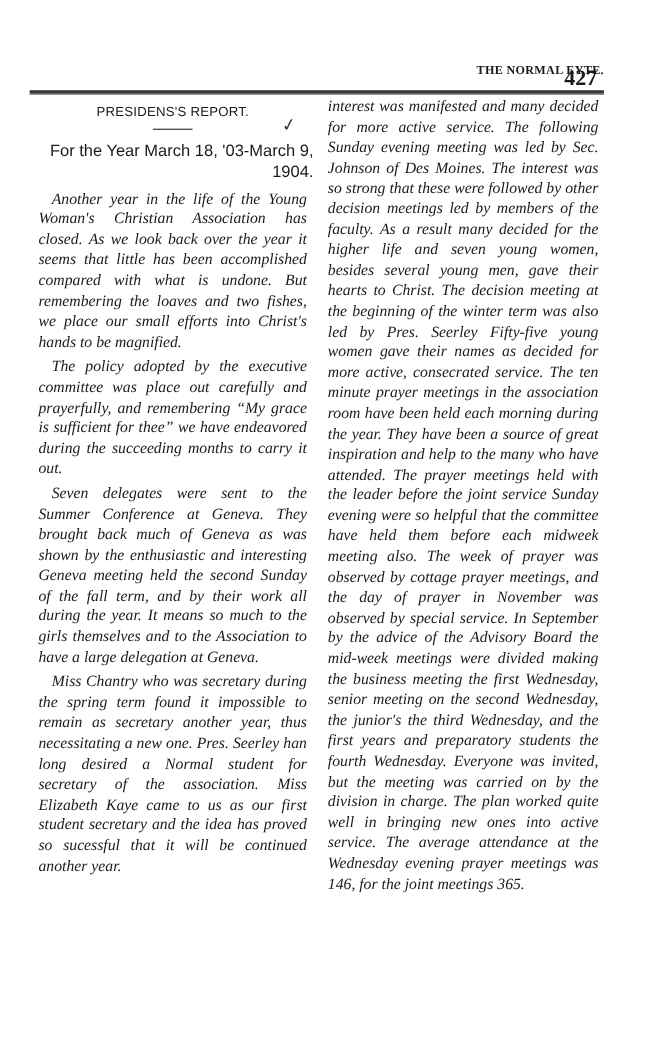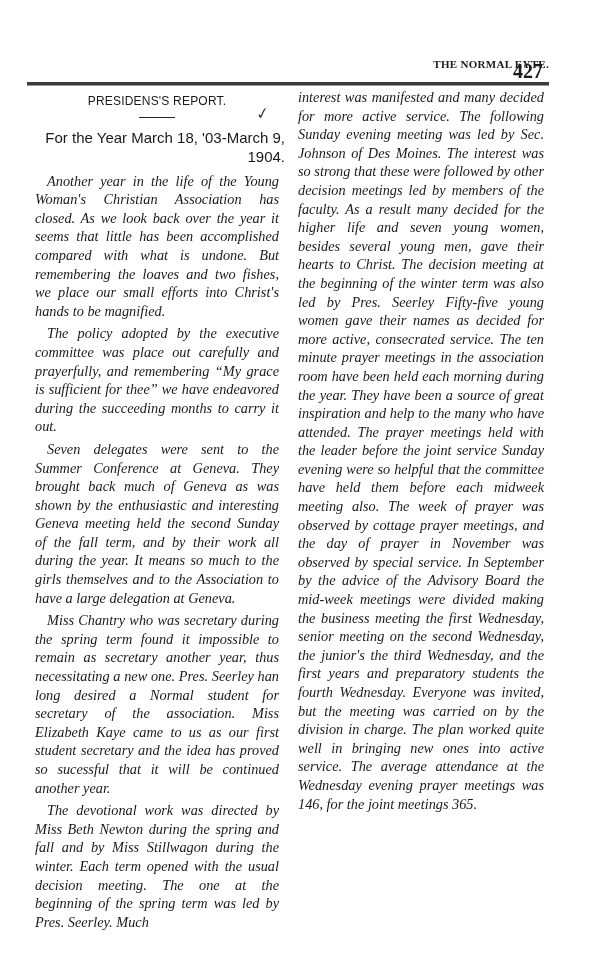--- a/index.html
+++ b/index.html
@@ -57,18 +57,17 @@
 <div class="check-mark">✓</div>
 
 <div class="col col-left">
   <div class="article-title">PRESIDENS'S REPORT.</div>
   <div class="title-rule"></div>
   <div class="subtitle">For the Year March 18, '03-March 9, 1904.</div>
   <p class="para">Another year in the life of the Young Woman's Christian Association has closed. As we look back over the year it seems that little has been accomplished compared with what is undone. But remembering the loaves and two fishes, we place our small efforts into Christ's hands to be magnified.</p>
   <p class="para">The policy adopted by the executive committee was place out carefully and prayerfully, and remembering “My grace is sufficient for thee” we have endeavored during the succeeding months to carry it out.</p>
   <p class="para">Seven delegates were sent to the Summer Conference at Geneva. They brought back much of Geneva as was shown by the enthusiastic and interesting Geneva meeting held the second Sunday of the fall term, and by their work all during the year. It means so much to the girls themselves and to the Association to have a large delegation at Geneva.</p>
   <p class="para">Miss Chantry who was secretary during the spring term found it impossible to remain as secretary another year, thus necessitating a new one. Pres. Seerley han long desired a Normal student for secretary of the association. Miss Elizabeth Kaye came to us as our first student secretary and the idea has proved so sucessful that it will be continued another year.</p>
-  <p class="para">The devotional work was directed by Miss Beth Newton during the spring and fall and by Miss Stillwagon during the winter. Each term opened with the usual decision meeting. The one at the beginning of the spring term was led by Pres. Seerley. Much</p>
 </div>
 
 <div class="col col-right">
   <p class="para cont">interest was manifested and many decided for more active service. The following Sunday evening meeting was led by Sec. Johnson of Des Moines. The interest was so strong that these were followed by other decision meetings led by members of the faculty. As a result many decided for the higher life and seven young women, besides several young men, gave their hearts to Christ. The decision meeting at the beginning of the winter term was also led by Pres. Seerley Fifty-five young women gave their names as decided for more active, consecrated service. The ten minute prayer meetings in the association room have been held each morning during the year. They have been a source of great inspiration and help to the many who have attended. The prayer meetings held with the leader before the joint service Sunday evening were so helpful that the committee have held them before each midweek meeting also. The week of prayer was observed by cottage prayer meetings, and the day of prayer in November was observed by special service. In September by the advice of the Advisory Board the mid-week meetings were divided making the business meeting the first Wednesday, senior meeting on the second Wednesday, the junior's the third Wednesday, and the first years and preparatory students the fourth Wednesday. Everyone was invited, but the meeting was carried on by the division in charge. The plan worked quite well in bringing new ones into active service. The average attendance at the Wednesday evening prayer meetings was 146, for the joint meetings 365.</p>
 </div>
 
 </body></html>

